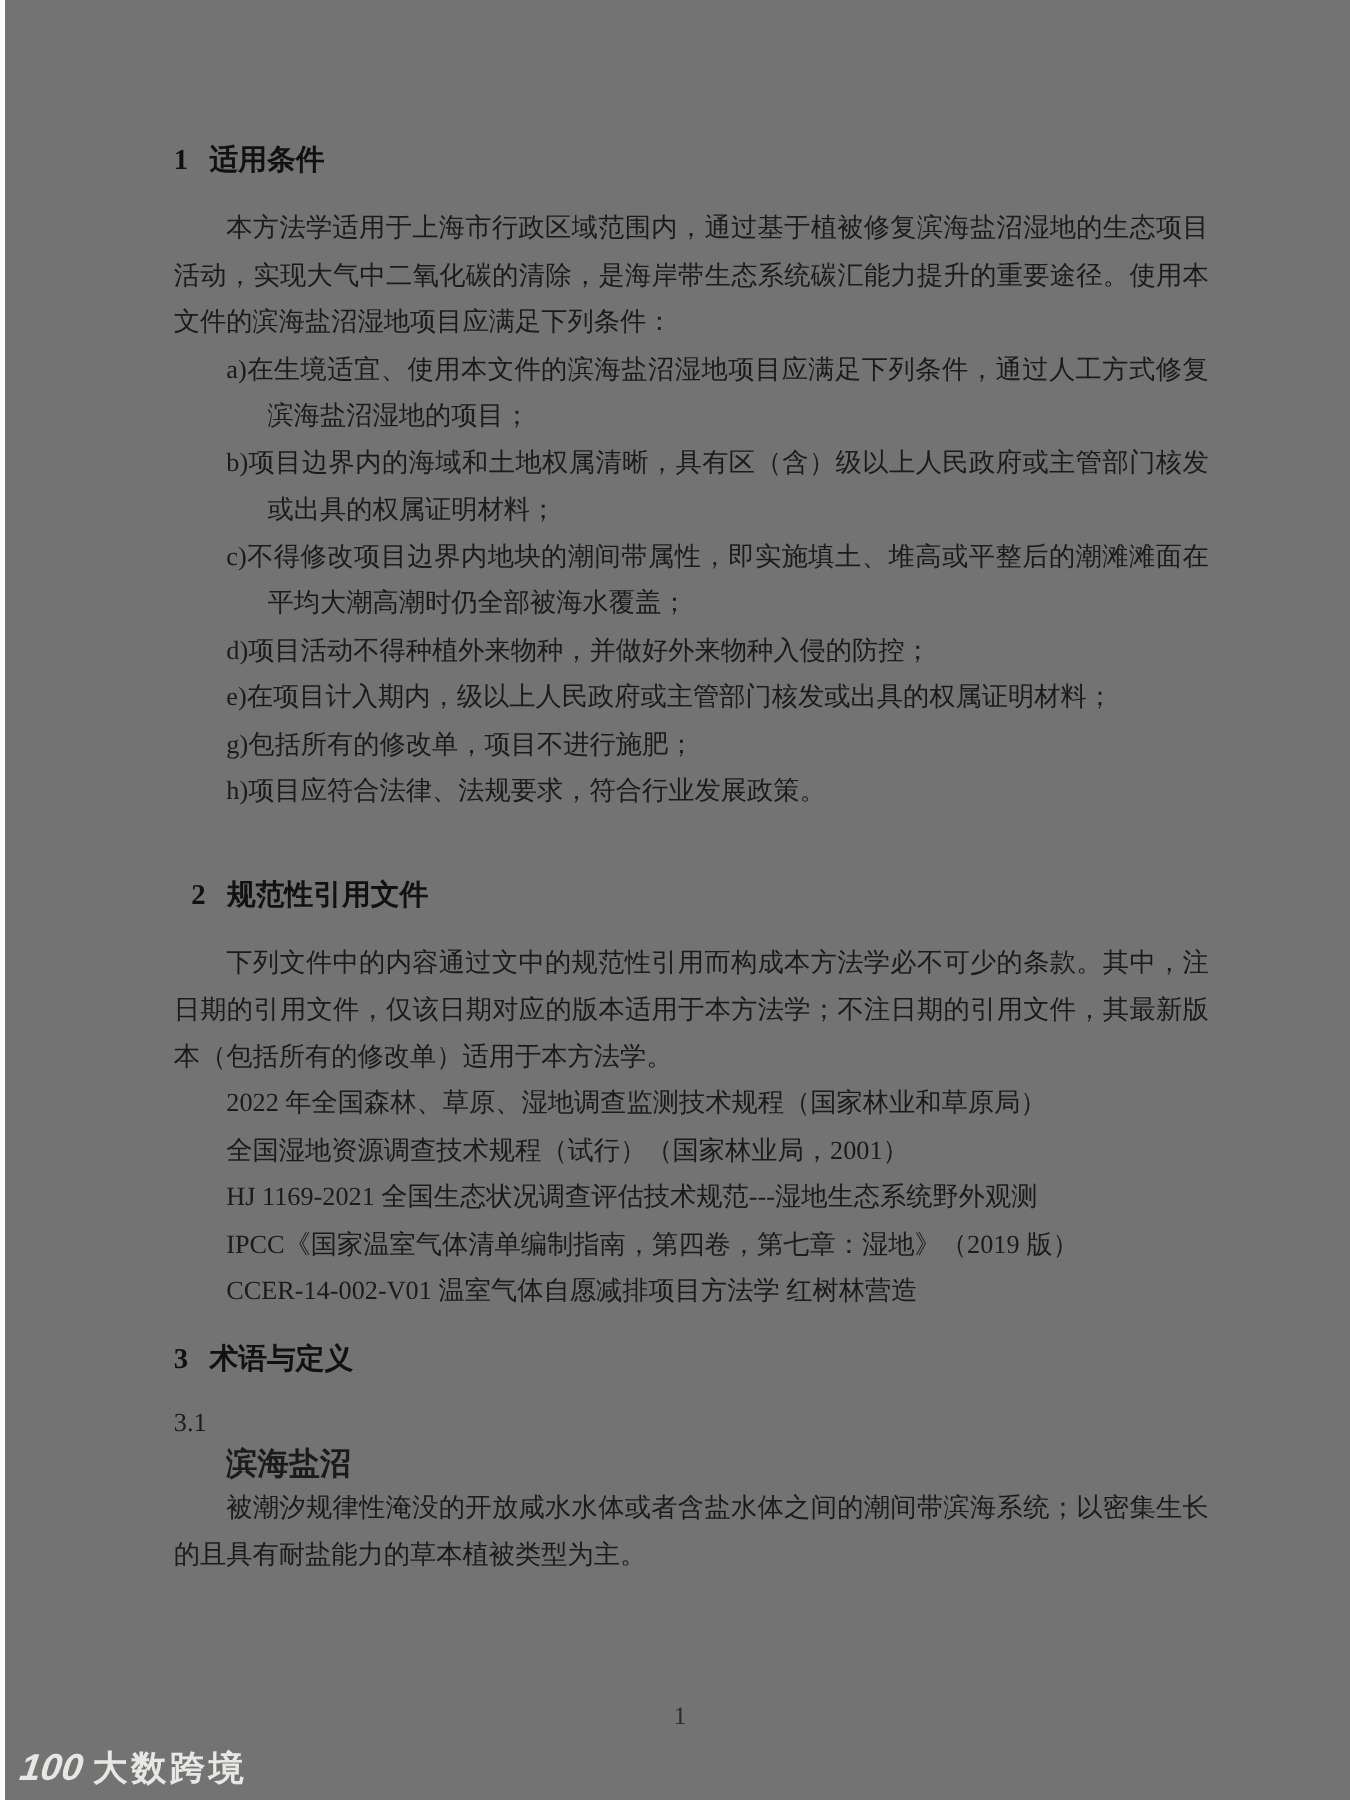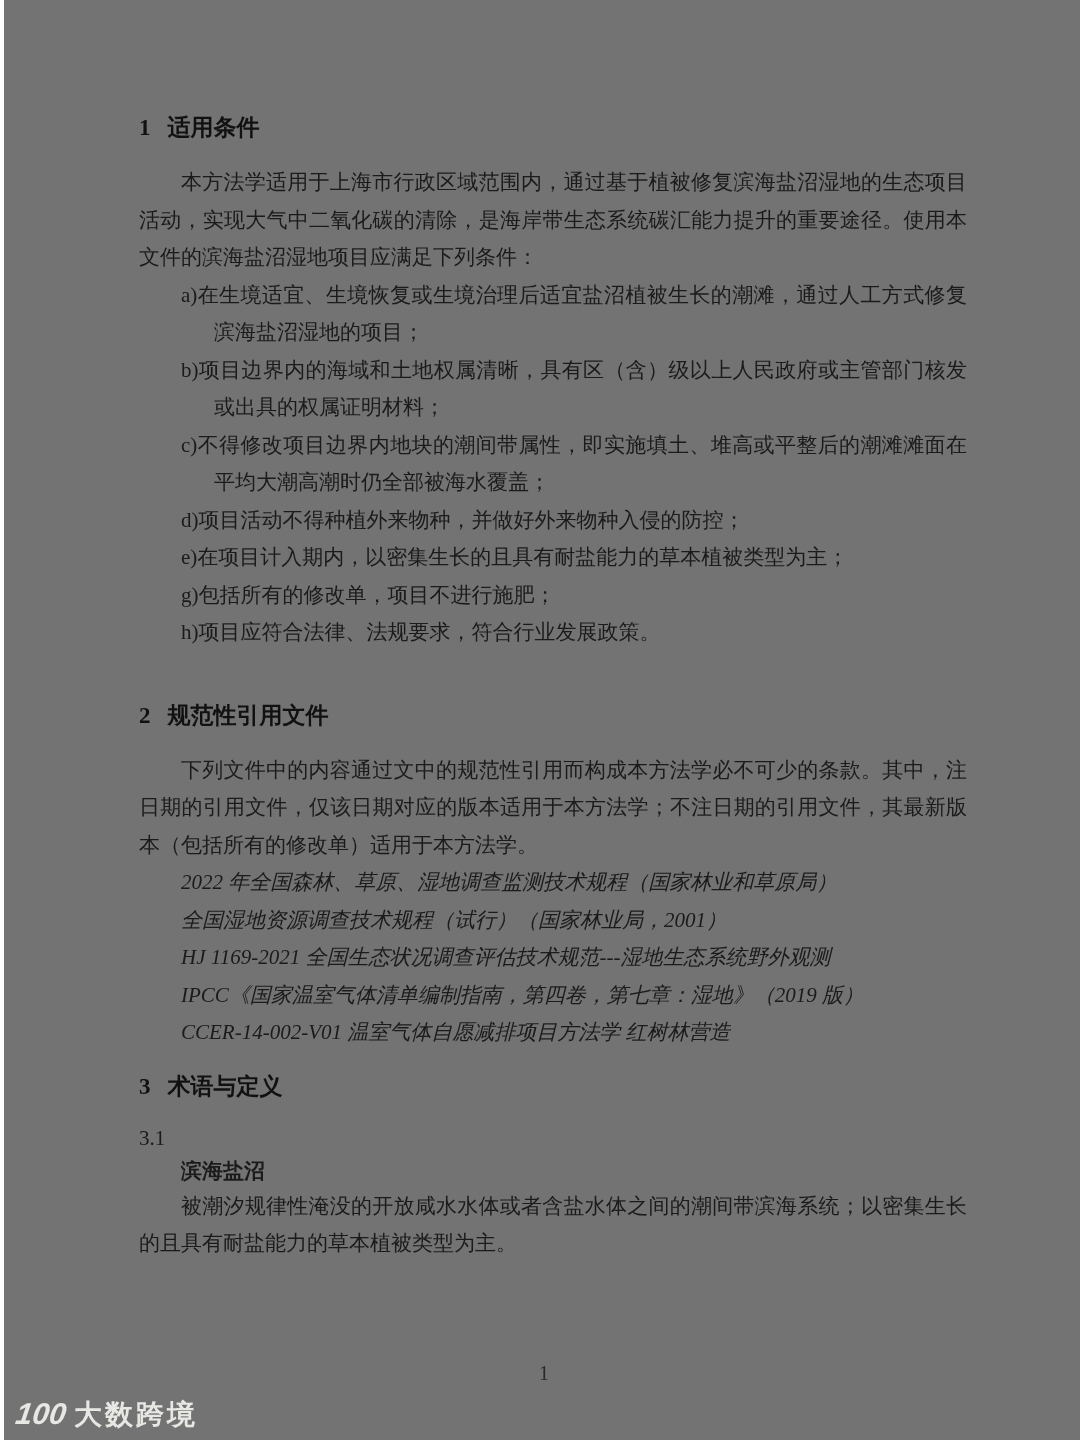--- a/index.html
+++ b/index.html
@@ -42,39 +42,38 @@
   }
   .para {
     text-indent: 42px;
     margin: 0;
   }
   .cond-list { margin: 0; }
   .list-item {
     padding-left: 75px;
     text-indent: -33px;
   }
-  .sec2-gap { margin-top: 49px; }
+  .sec2-gap { margin-top: 49px; margin-left: 14px; }
   .sec3-gap { margin-top: 20px; }
   .reference {
     padding-left: 42px;
     text-align: left;
     white-space: nowrap;
-    font-style: italic;
   }
   .clause-number {
     font-weight: 400;
     font-size: 21px;
     line-height: 30px;
     margin-top: 15px;
     text-align: left;
   }
   .term {
     font-family: "Liberation Sans", "DejaVu Sans", sans-serif;
     font-weight: 700;
-    font-size: 21px;
+    font-size: 25px;
     line-height: 30px;
     padding-left: 42px;
     margin-top: 3px;
     text-align: left;
   }
   .definition { margin-top: 2px; }
   .page-number {
     position: absolute;
     left: 0; right: 0;
     top: 1362px;
@@ -108,25 +107,25 @@
 
 <div class="page">
   <div class="content">
 
     <div class="section-heading">
       <span class="h-num">1</span><span>适用条件</span>
     </div>
     <p class="para">本方法学适用于上海市行政区域范围内，通过基于植被修复滨海盐沼湿地的生态项目活动，实现大气中二氧化碳的清除，是海岸带生态系统碳汇能力提升的重要途径。使用本文件的滨海盐沼湿地项目应满足下列条件：</p>
 
     <div class="cond-list">
-      <div class="list-item"><span>a)</span><span>在生境适宜、生境恢复或生境治理后适宜盐沼植被生长的潮滩，通过人工方式修复滨海盐沼湿地的项目；</span></div>
+      <div class="list-item"><span>a)</span><span>在生境适宜、使用本文件的滨海盐沼湿地项目应满足下列条件，通过人工方式修复滨海盐沼湿地的项目；</span></div>
       <div class="list-item"><span>b)</span><span>项目边界内的海域和土地权属清晰，具有区（含）级以上人民政府或主管部门核发或出具的权属证明材料；</span></div>
       <div class="list-item"><span>c)</span><span>不得修改项目边界内地块的潮间带属性，即实施填土、堆高或平整后的潮滩滩面在平均大潮高潮时仍全部被海水覆盖；</span></div>
       <div class="list-item"><span>d)</span><span>项目活动不得种植外来物种，并做好外来物种入侵的防控；</span></div>
-      <div class="list-item"><span>e)</span><span>在项目计入期内，以密集生长的且具有耐盐能力的草本植被类型为主；</span></div>
+      <div class="list-item"><span>e)</span><span>在项目计入期内，级以上人民政府或主管部门核发或出具的权属证明材料；</span></div>
       <div class="list-item"><span>g)</span><span>包括所有的修改单，项目不进行施肥；</span></div>
       <div class="list-item"><span>h)</span><span>项目应符合法律、法规要求，符合行业发展政策。</span></div>
     </div>
 
     <div class="section-heading sec2-gap">
       <span class="h-num">2</span><span>规范性引用文件</span>
     </div>
     <p class="para">下列文件中的内容通过文中的规范性引用而构成本方法学必不可少的条款。其中，注日期的引用文件，仅该日期对应的版本适用于本方法学；不注日期的引用文件，其最新版本（包括所有的修改单）适用于本方法学。</p>
 
     <div>

